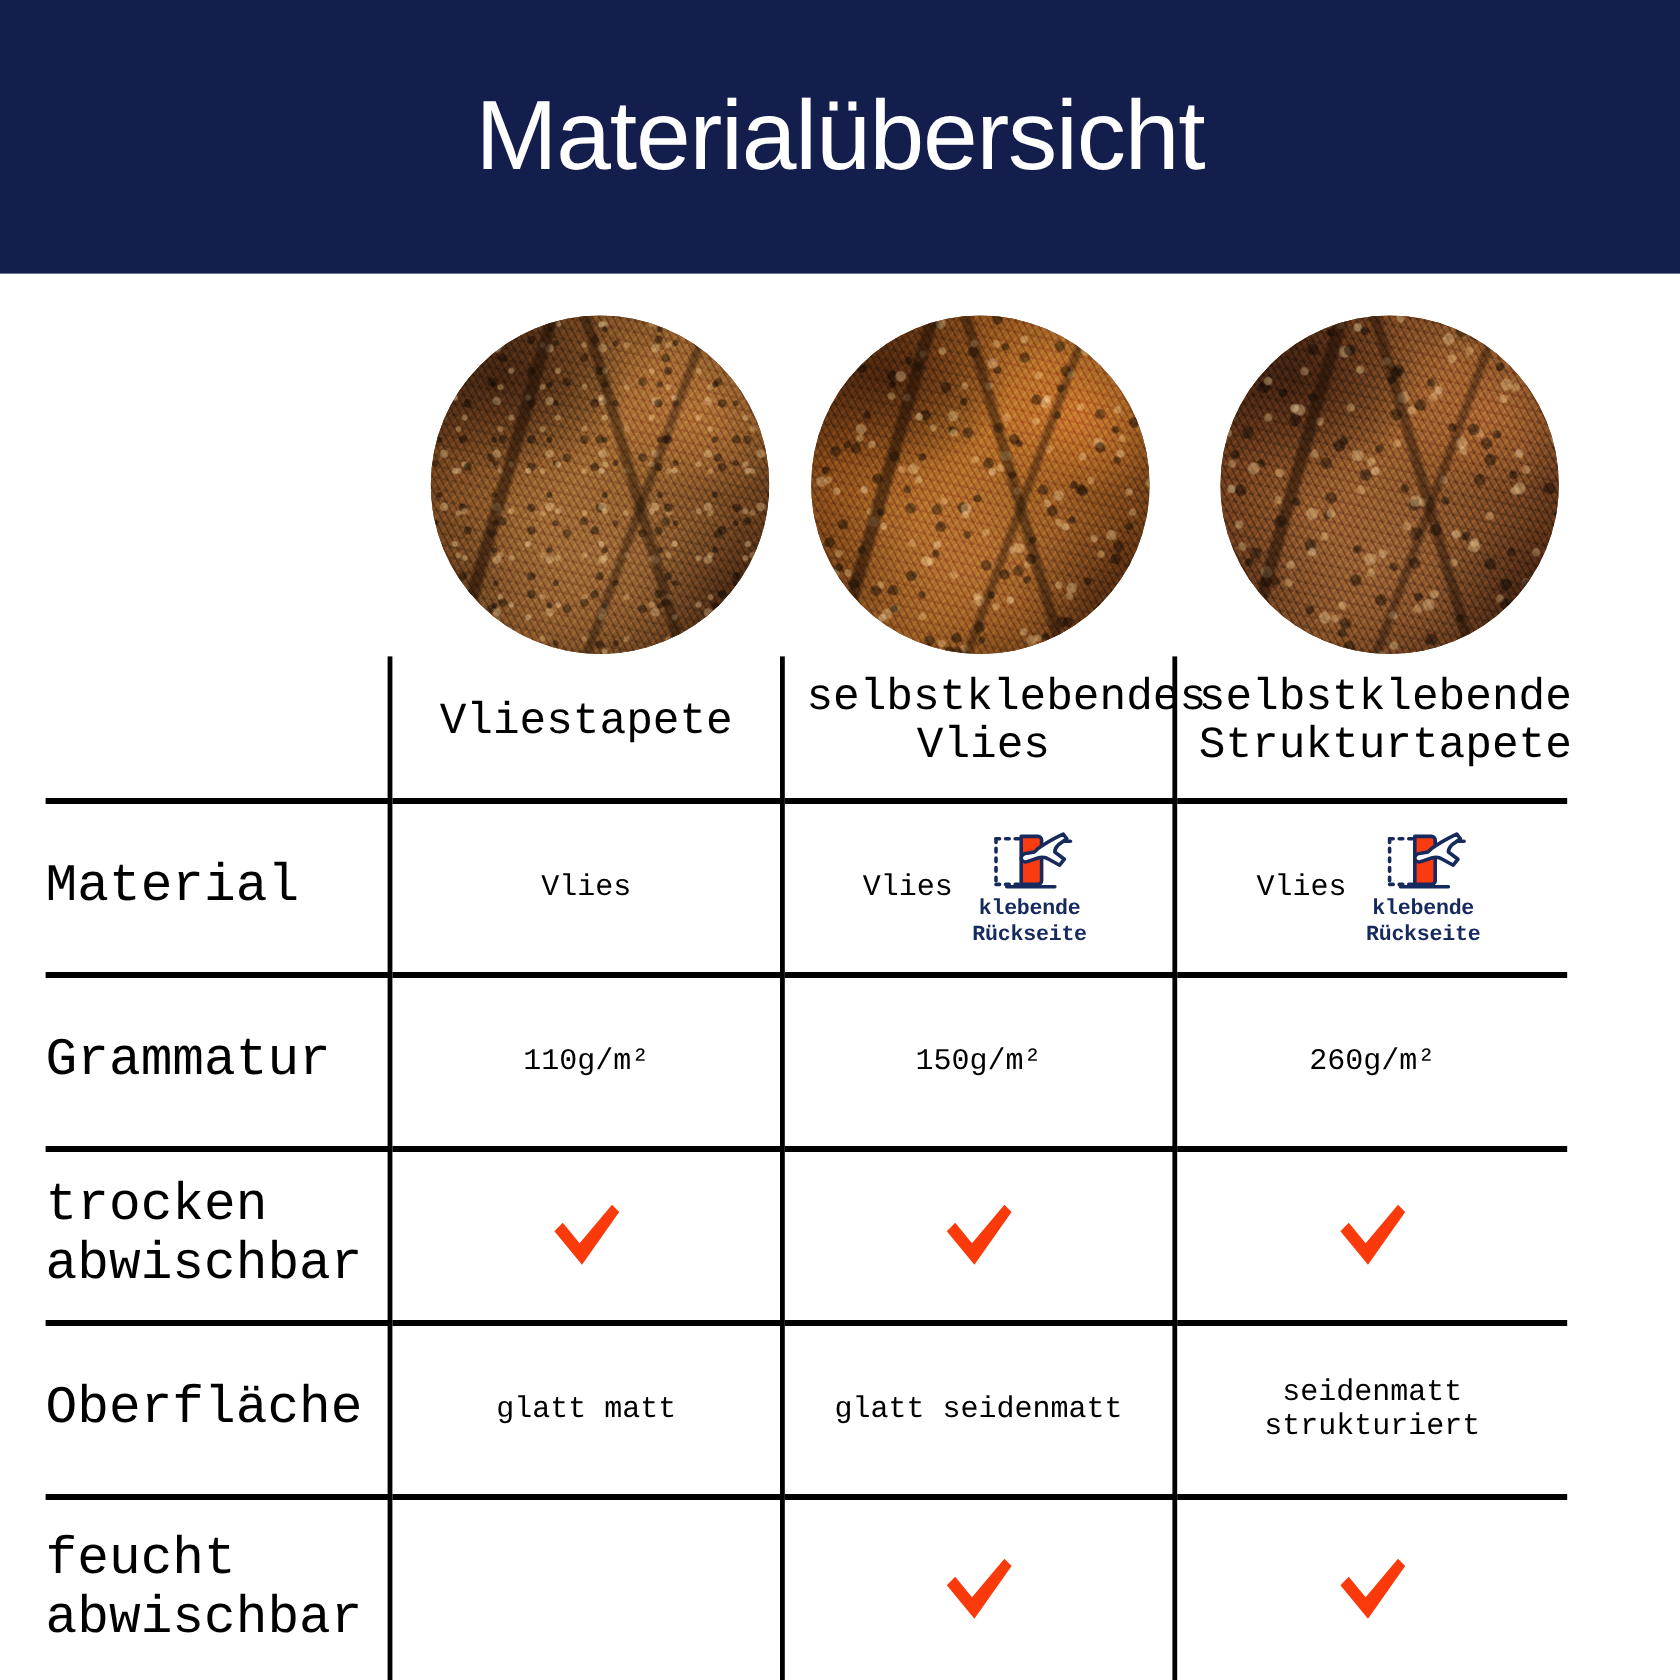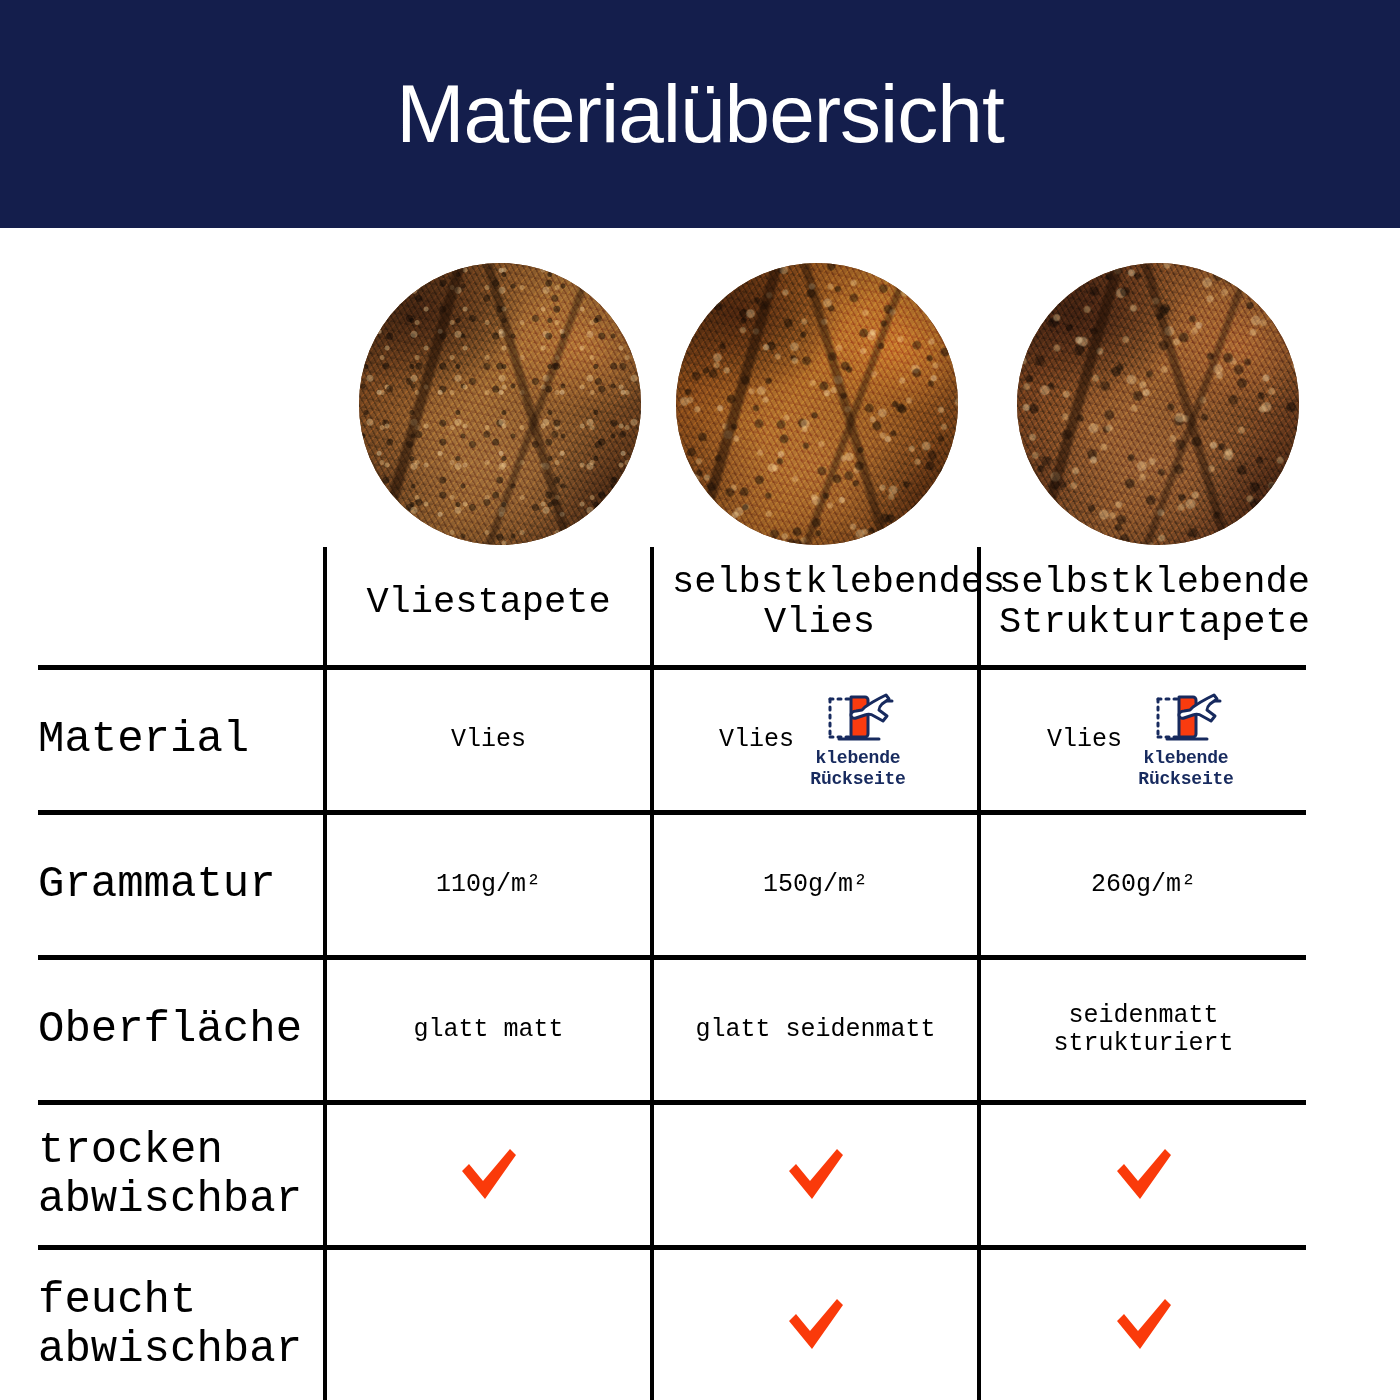--- a/index.html
+++ b/index.html
@@ -332,33 +332,20 @@
         </div>
       </td>
       <td class="vsep">
         <div class="cell-inner">
           <span class="cell-val val-text">260g/m²</span>
         </div>
       </td>
     </tr>
 
     <tr class="body-row">
-      <td class="row-label">Oberfläche</td>
-      <td class="vsep">
-        <div class="cell-val">glatt matt</div>
-      </td>
-      <td class="vsep">
-        <div class="cell-val">glatt seidenmatt</div>
-      </td>
-      <td class="vsep">
-        <div class="cell-val">seidenmatt strukturiert</div>
-      </td>
-    </tr>
-
-    <tr class="body-row">
       <td class="row-label">trocken abwischbar</td>
       <td class="vsep">
         <div class="check-wrap">
           <svg class="check-icon" width="62" height="56" viewBox="0 0 62 56" aria-hidden="true">
             <path d="M4 24 L11 17 L25 34 L52 2 L58 8 L27 52 Z" fill="#fa3a0a"></path>
           </svg>
         </div>
       </td>
       <td class="vsep">
         <div class="check-wrap">
@@ -369,20 +356,33 @@
       </td>
       <td class="vsep">
         <div class="check-wrap">
           <svg class="check-icon" width="62" height="56" viewBox="0 0 62 56" aria-hidden="true">
             <path d="M4 24 L11 17 L25 34 L52 2 L58 8 L27 52 Z" fill="#fa3a0a"></path>
           </svg>
         </div>
       </td>
     </tr>
 
+    <tr class="body-row">
+      <td class="row-label">Oberfläche</td>
+      <td class="vsep">
+        <div class="cell-val">glatt matt</div>
+      </td>
+      <td class="vsep">
+        <div class="cell-val">glatt seidenmatt</div>
+      </td>
+      <td class="vsep">
+        <div class="cell-val">seidenmatt strukturiert</div>
+      </td>
+    </tr>
+
     <tr class="body-row last">
       <td class="row-label">feucht abwischbar</td>
       <td class="vsep">
         <div class="empty-cell"></div>
       </td>
       <td class="vsep">
         <div class="check-wrap">
           <svg class="check-icon" width="62" height="56" viewBox="0 0 62 56" aria-hidden="true">
             <path d="M4 24 L11 17 L25 34 L52 2 L58 8 L27 52 Z" fill="#fa3a0a"></path>
           </svg>

